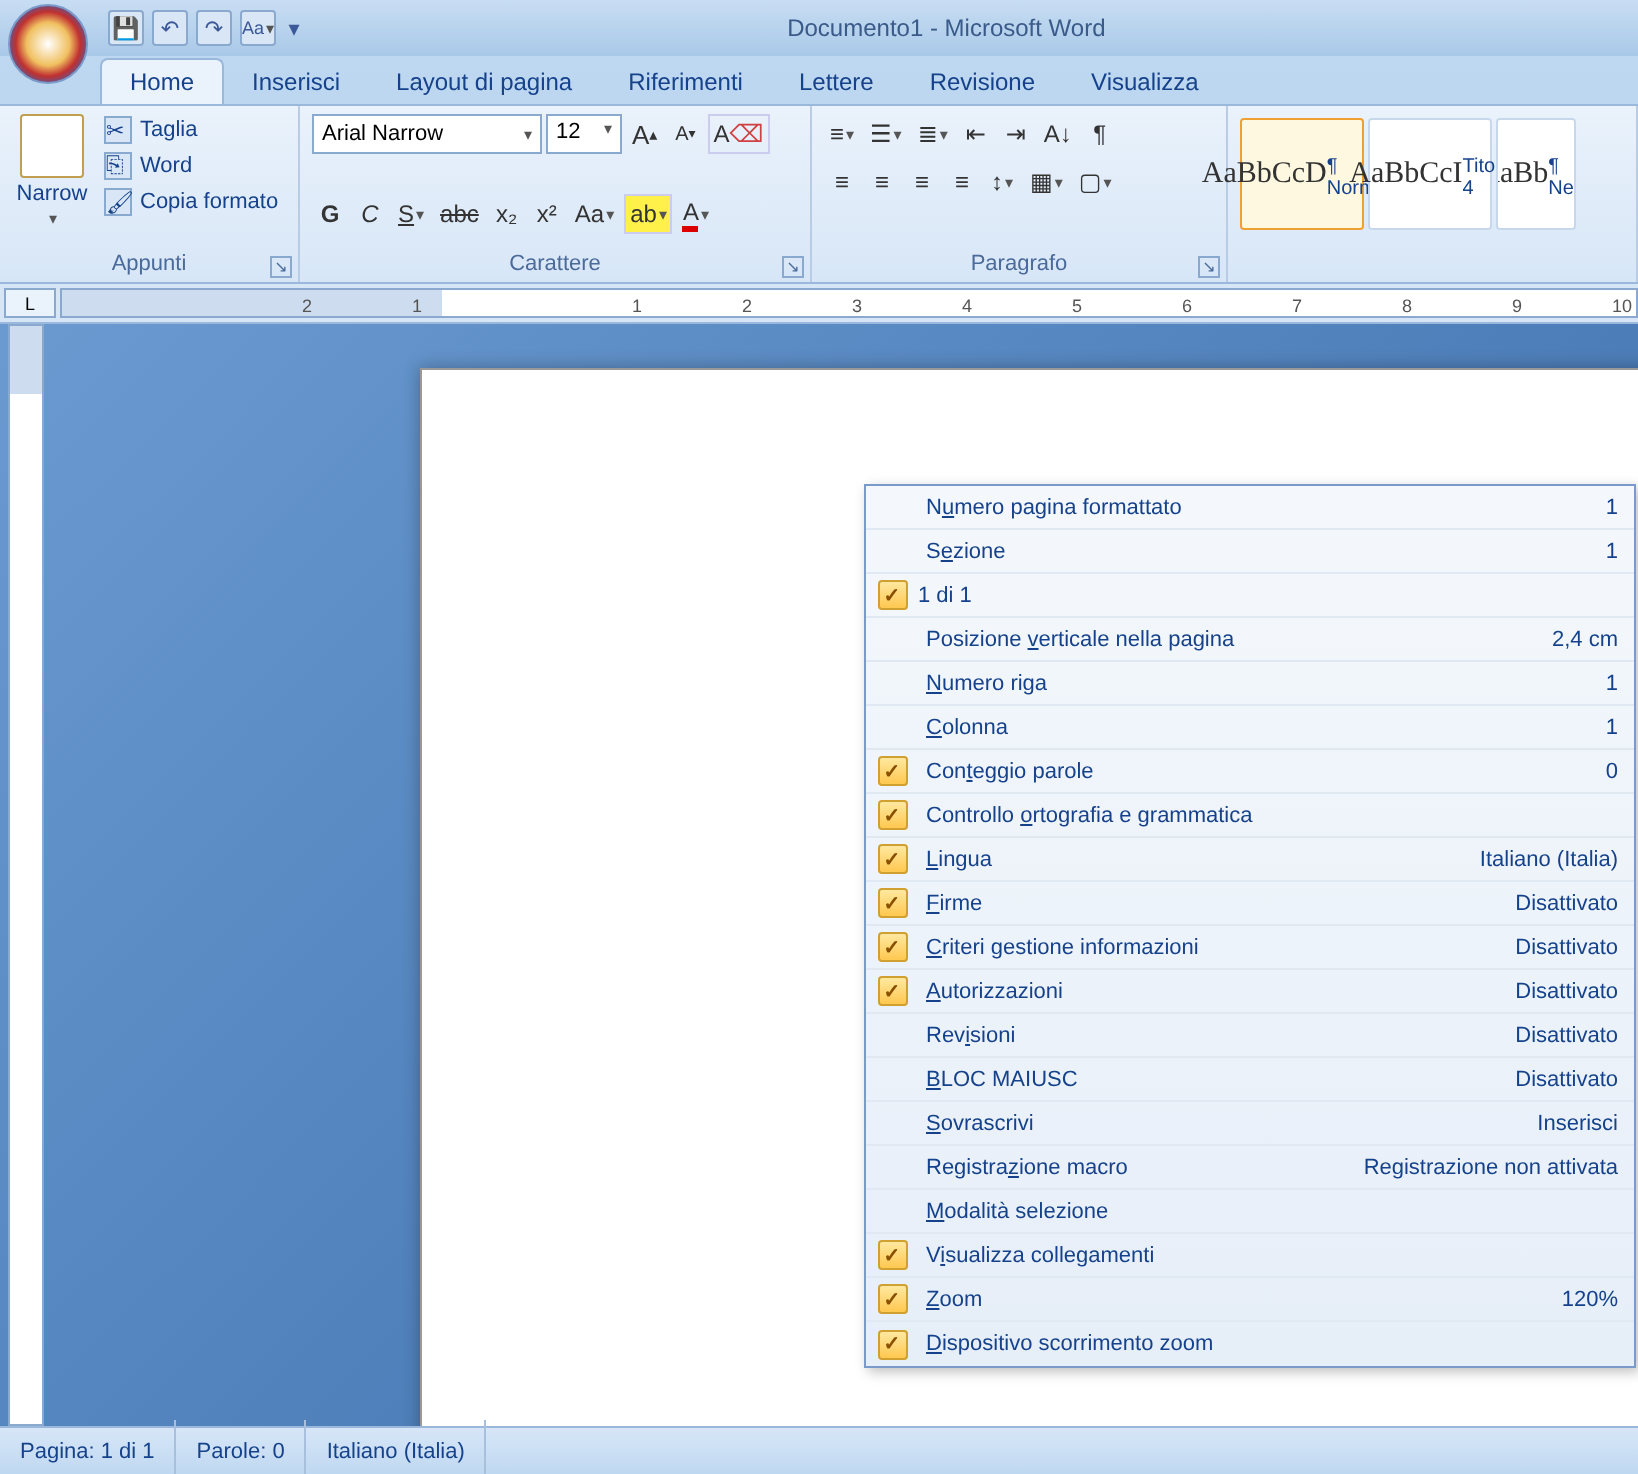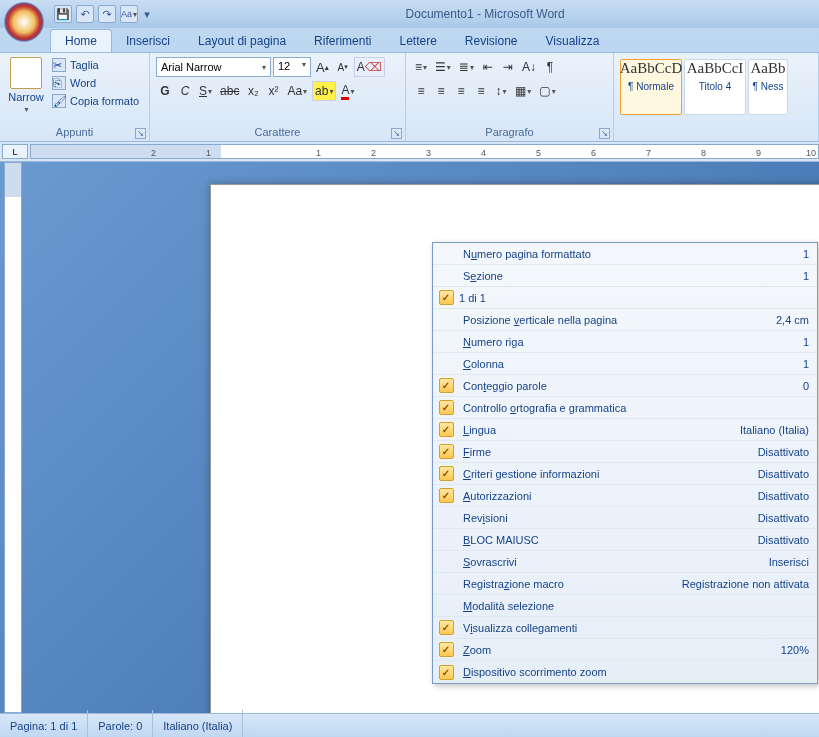--- a/index.html
+++ b/index.html
@@ -3,21 +3,21 @@
 <meta charset="utf-8">
 <style>
 * { box-sizing: border-box; margin: 0; padding: 0; font-family: "Segoe UI", Tahoma, sans-serif; }
 body { width: 819px; height: 737px; overflow: hidden; background: linear-gradient(#bfd8f1,#a6c7e6); position: relative; }
 
 
 .titlebar { height: 28px; background: linear-gradient(#c8ddf3,#a9c9e8); display:flex; align-items:center; padding-left:4px; position:relative;}
 .office-btn { width:40px; height:40px; border-radius:50%; background:radial-gradient(#fff,#f0c060 40%,#c03030 60%,#4060b0 80%); border:1px solid #7a9ac9; position:absolute; top:2px; left:4px; z-index:10;}
 .qat { margin-left:50px; display:flex; gap:4px; align-items:center; }
 .qat .ico { width:18px; height:18px; border:1px solid #8aa9cf; background:#d8e6f5; border-radius:2px; display:flex; align-items:center; justify-content:center; font-size:11px; color:#3b5998;}
-.title-text { position:absolute; left:50%; transform:translateX(-10%); font-size:12px; color:#3a5a8a;margin-left:12px;}
+.title-text { position:absolute; left:50%; transform:translateX(-10%); font-size:12px; color:#3a5a8a;}
 
 
 .tabs { height:24px; margin-left:50px; display:flex; align-items:flex-end; gap:0; }
 .tab { padding:4px 14px; font-size:12px; color:#15428b; cursor:pointer; border-top-left-radius:4px; border-top-right-radius:4px;}
 .tab.active { background:#eaf2fb; border:1px solid #9ab8dc; border-bottom:none;}
 
 
 .ribbon { height:90px; background:linear-gradient(#eaf2fb,#d7e6f7); border-top:1px solid #9ab8dc; border-bottom:1px solid #9ab8dc; display:flex; }
 .group { border-right:1px solid #b8cde5; padding:4px 6px 2px 6px; display:flex; flex-direction:column; justify-content:space-between; position:relative;}
 .group-title { text-align:center; font-size:11px; color:#4a6a9a; padding:1px 0;}
@@ -32,21 +32,21 @@
 
 
 .font-row { display:flex; gap:2px; align-items:center;}
 .font-name { width:115px; height:20px; border:1px solid #8aa9cf; background:#fff; font-size:11px; padding:2px 4px; display:flex; align-items:center; justify-content:space-between;}
 .font-size { width:38px; height:20px; border:1px solid #8aa9cf; background:#fff; font-size:11px; padding:2px 4px; display:flex; justify-content:space-between;}
 .rib-btn { min-width:18px; height:20px; border:1px solid transparent; display:flex; align-items:center; justify-content:center; font-size:12px; color:#333; padding:0 2px;}
 .dd { font-size:8px; color:#555; margin-left:1px;}
 .launcher { position:absolute; bottom:2px; right:3px; width:11px; height:11px; border:1px solid #8aa9cf; font-size:8px; display:flex; align-items:center; justify-content:center; color:#4a6a9a;}
 
 
-.style-box { width:62px; height:56px; border:1px solid #c8d8ec; background:#fff; display:flex; flex-direction:column; align-items:center; justify-content:flex-start; font-size:11px; border-radius:2px;}
+.style-box { width:62px; height:56px; border:1px solid #c8d8ec; background:#fff; display:flex; flex-direction:row; align-items:center; justify-content:center; font-size:11px; border-radius:2px;}
 .style-box.sel { border:1px solid #f0a030; background:#fff8e0;}
 .style-prev { font-family:"Times New Roman",serif; font-size:15px; color:#333;}
 .style-lbl { font-size:10px; color:#15428b; margin-top:4px;}
 
 
 .ruler-area { display:flex; height:20px; background:#d7e6f7; border-bottom:1px solid #9ab8dc;}
 .ruler-corner { width:26px; border:1px solid #8aa9cf; background:#eaf2fb; display:flex; align-items:center; justify-content:center; font-size:9px; margin:2px;}
 .ruler-h { flex:1; background:#fff; margin:2px 0; border:1px solid #8aa9cf; position:relative; font-size:8px; color:#555; overflow:hidden;}
 .ruler-h .shade { position:absolute; left:0; top:0; bottom:0; width:190px; background:#cdddef;}
 .ruler-h .num { position:absolute; top:3px; font-size:9px;}
@@ -120,21 +120,21 @@
             <span class="ico">🖌</span>
             <span>Copia formato</span>
           </div>
       </div>
     </div>
     <div class="group-title">Appunti</div>
     <div class="launcher">↘</div>
   </div>
 
   <div class="group" style="width:256px;">
-    <div class="group-body" style="flex-direction:column; gap:4px;">
+    <div class="group-body" style="flex-direction:column; gap:20px;">
       <div class="font-row">
         <div class="font-name">
             <span>Arial Narrow</span>
             <span class="dd">▾</span>
           </div>
         <div class="font-size">
             <span>12</span>
             <span class="dd">▾</span>
           </div>
         <div class="rib-btn" style="font-size:13px;">A<span style="font-size:8px;vertical-align:super;">▴</span></div>

